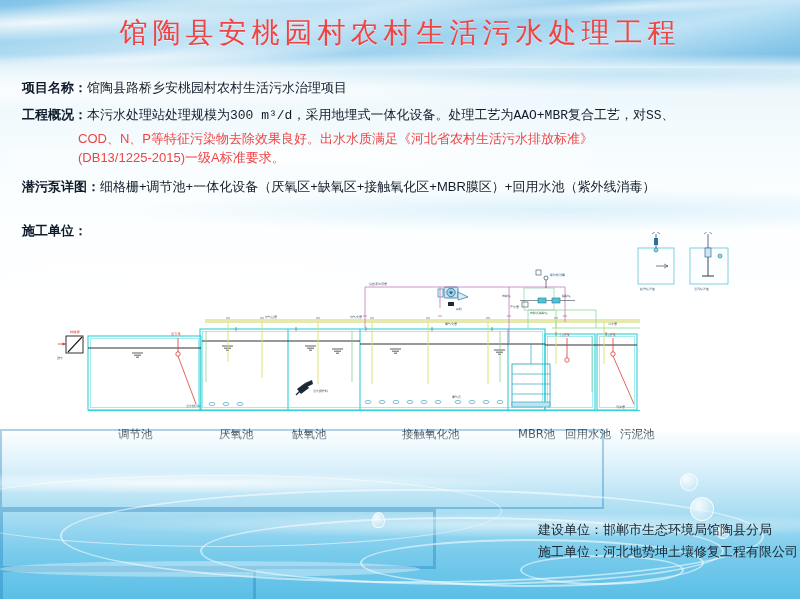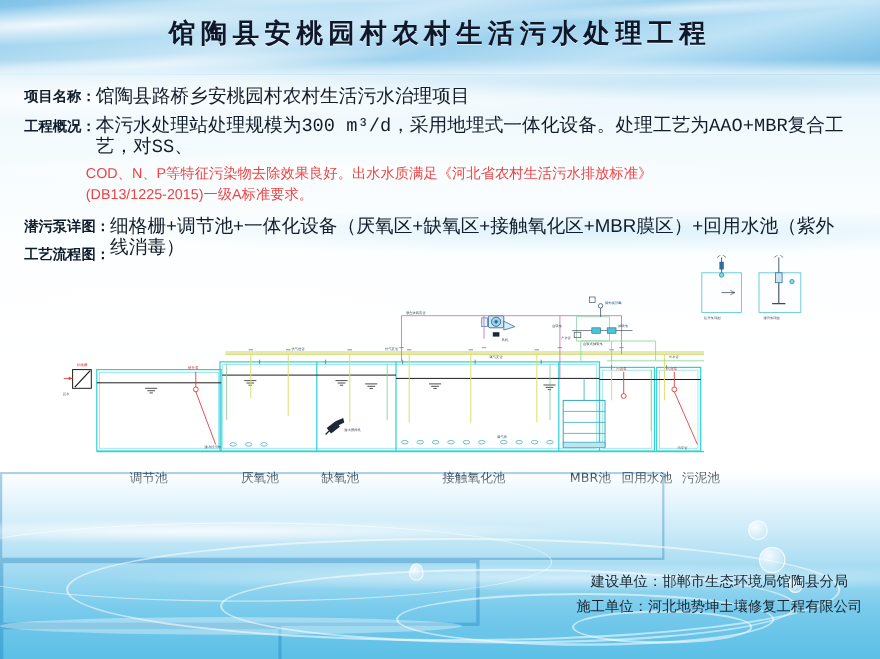--- a/index.html
+++ b/index.html
@@ -63,45 +63,45 @@
     content:"";position:absolute;left:0;top:0;width:800px;height:170px;
     background:
       radial-gradient(ellipse 500px 16px at 180px 54px, rgba(255,255,255,.8), rgba(255,255,255,0) 70%),
       radial-gradient(ellipse 620px 18px at 520px 96px, rgba(255,255,255,.55), rgba(255,255,255,0) 70%);
     pointer-events:none;
   }
 
   
   .title{
     position:absolute;left:0;top:14px;width:800px;text-align:center;
-    font-size:24px;font-weight:bold;color:#0f172a;letter-spacing:5px;
+    font-size:28px;font-weight:normal;color:#ef4444;letter-spacing:5px;
     text-shadow:0 1px 0 rgba(255,255,255,.55);
     font-family:"DejaVu Sans","Liberation Sans",sans-serif;
   }
 
   
   .info{position:absolute;left:0;top:78px;width:800px;}
   .row{display:flex;align-items:flex-start;margin:0 0 9px 0;padding:0 26px 0 22px;}
   .lbl{font-weight:bold;color:#0e1b2a;font-size:13px;white-space:nowrap;line-height:19px;}
-  .val{color:#121d2b;font-size:17px;line-height:19px;}
+  .val{color:#121d2b;font-size:13px;line-height:19px;}
   .cont{padding-left:78px;color:#ef4444;font-size:13px;line-height:19px;}
   .row.tight{margin-bottom:4px;font-family:Liberation Mono, monospace;}
   .flow-label{position:absolute;left:22px;top:222px;font-weight:bold;color:#0e1b2a;font-size:13px;}
 
   
   #drawing{position:absolute;left:0;top:232px;width:800px;height:200px;}
   #drawing svg{display:block;}
 
   
   .pools{position:absolute;left:0;top:427px;width:800px;height:18px;}
   .pool{position:absolute;font-size:11.5px;color:#25313c;white-space:nowrap;
         font-family:"DejaVu Sans","Liberation Sans",sans-serif;}
 
   
-  .footer{position:absolute;right:16px;bottom:36px;text-align:center;}
+  .footer{position:absolute;right:2px;bottom:36px;text-align:left;}
   .footer div{font-size:13px;color:#16242f;line-height:22px;white-space:nowrap;
               font-family:"DejaVu Sans","Liberation Sans",sans-serif;}
 </style>
 </head>
 <body>
 
 <div id="page">
 
   <div class="bg-base"></div>
   <div class="streaks"></div>
@@ -122,21 +122,21 @@
     </div>
     <div class="cont">COD、N、P等特征污染物去除效果良好。出水水质满足《河北省农村生活污水排放标准》</div>
     <div class="cont" style="margin-bottom:10px;">(DB13/1225-2015)一级A标准要求。</div>
 
     <div class="row">
       <span class="lbl">潜污泵详图：</span>
       <span class="val">细格栅+调节池+一体化设备（厌氧区+缺氧区+接触氧化区+MBR膜区）+回用水池（紫外线消毒）</span>
     </div>
   </div>
 
-  <div class="flow-label">工艺流程图：</div>
+  <div class="flow-label">施工单位：</div>
 
   <div id="drawing">
   <svg width="800" height="200" viewBox="0 0 800 200" xmlns="http://www.w3.org/2000/svg">
     <defs>
       <style>
         .tk{fill:none;stroke:#2fd0d8;stroke-width:1.1;}
         .tkin{fill:none;stroke:#7fe3e8;stroke-width:.7;}
         .wl{stroke:#1a1a1a;stroke-width:.9;fill:none;}
         .air{stroke:#d9e06a;stroke-width:.9;fill:none;}
         .airm{stroke:#cdd45f;stroke-width:1.1;fill:none;}

